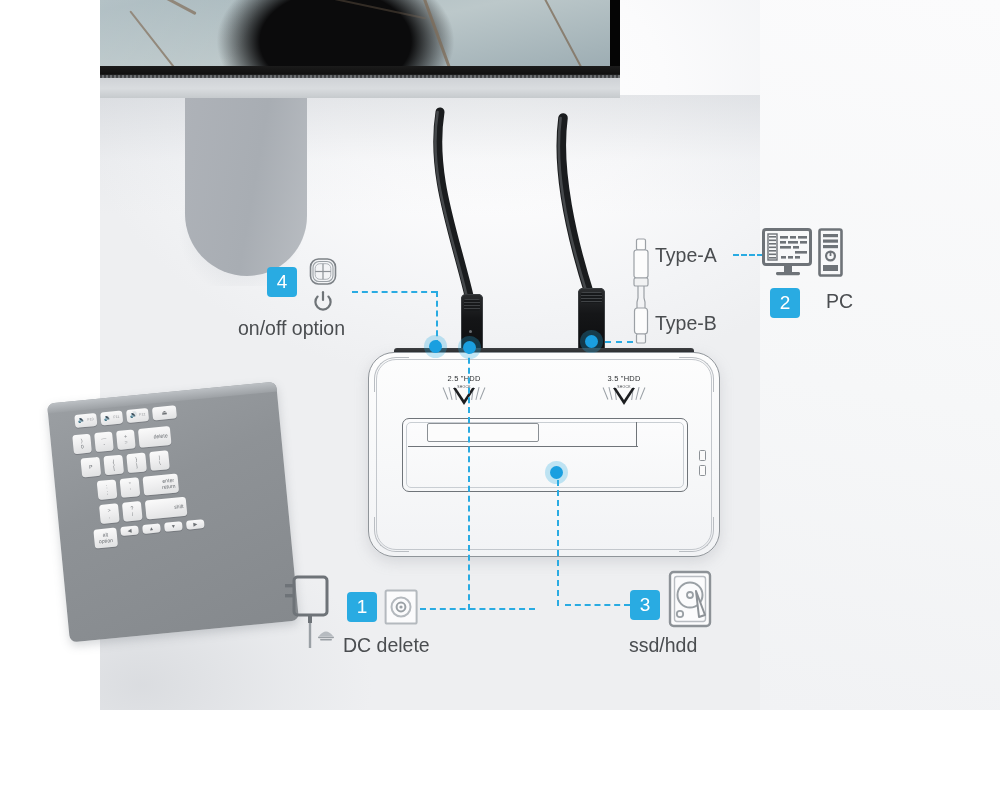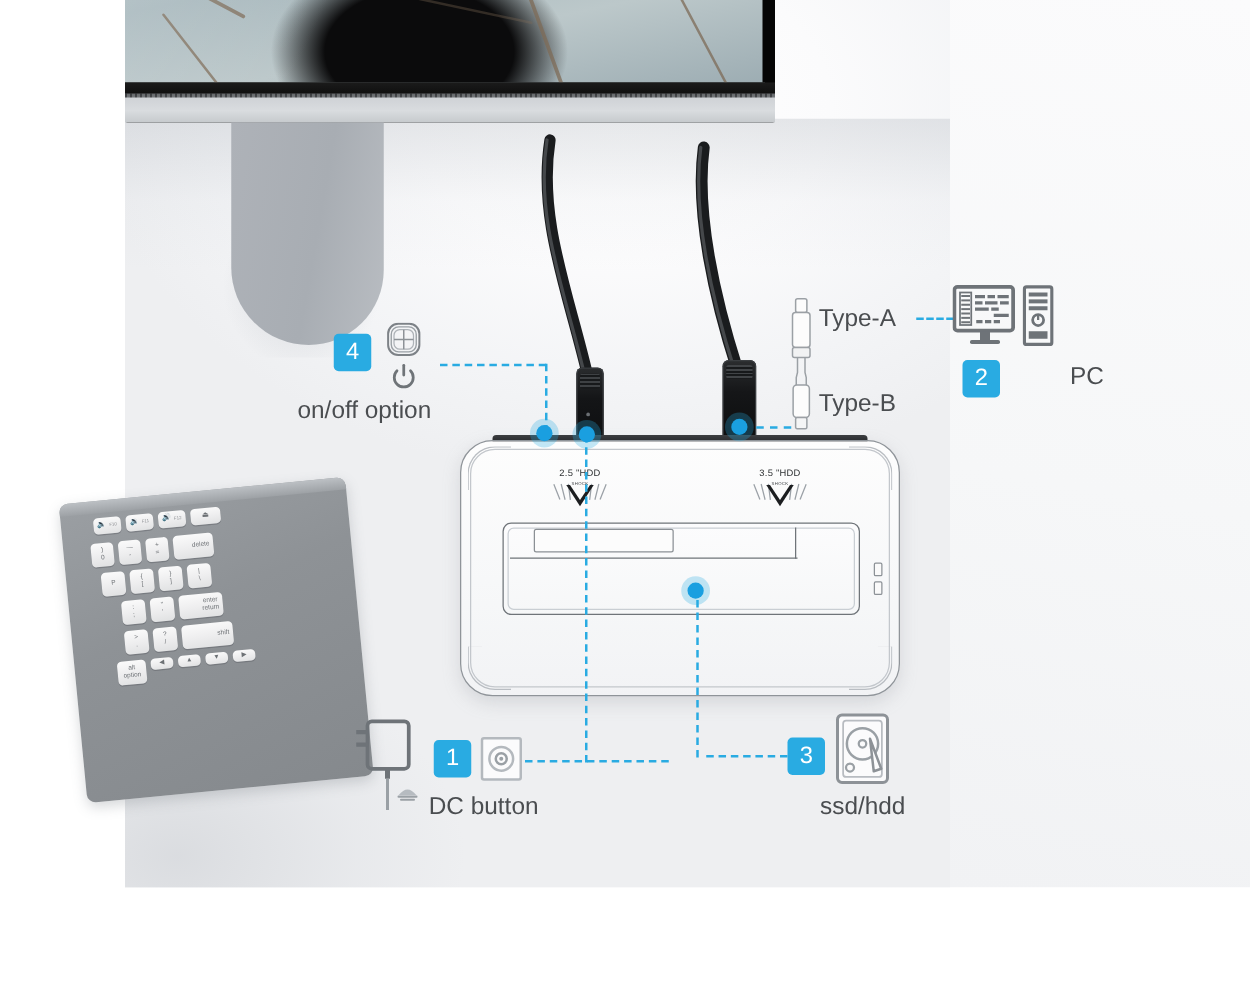--- a/index.html
+++ b/index.html
@@ -447,21 +447,21 @@
       <rect x="1.5" y="1.5" width="22" height="46" rx="1.8" fill="none" stroke="#6e7378" stroke-width="2.6"></rect>
       <rect x="5" y="6" width="15" height="3.2" fill="#6e7378"></rect>
       <rect x="5" y="11.5" width="15" height="3.2" fill="#6e7378"></rect>
       <rect x="5" y="17" width="15" height="3.2" fill="#6e7378"></rect>
       <circle cx="12.5" cy="28" r="4.4" fill="none" stroke="#6e7378" stroke-width="2.2"></circle>
       <rect x="11.6" y="24" width="1.8" height="4" fill="#6e7378"></rect>
       <rect x="5" y="37" width="15" height="6" fill="#6e7378"></rect>
     </svg>
   </div>
   <div class="badge" style="left:770px;top:288px;">2</div>
-  <div class="cap" style="left:856px;top:290px;">PC</div>
+  <div class="cap" style="left:826px;top:290px;">PC</div>
 
   <div class="ico" style="left:284px;top:572px;width:50px;height:80px;">
     <svg width="50" height="80" viewBox="0 0 50 80">
       <rect x="10" y="5" width="33" height="38" rx="3.5" fill="none" stroke="#6e7378" stroke-width="3"></rect>
       <rect x="1" y="12" width="10" height="3.4" fill="#6e7378"></rect>
       <rect x="1" y="22" width="10" height="3.4" fill="#6e7378"></rect>
       <rect x="24" y="43" width="4" height="8" fill="#6e7378"></rect>
       <path d="M26 51 L26 76" stroke="#9aa0a5" stroke-width="2.4" fill="none"></path>
     </svg>
   </div>
@@ -474,28 +474,28 @@
   </div>
   <div class="badge" style="left:347px;top:592px;">1</div>
   <div class="ico" style="left:384px;top:589px;width:35px;height:37px;">
     <svg width="35" height="37" viewBox="0 0 35 37">
       <rect x="1.6" y="1.6" width="31" height="33" rx="1.6" fill="#fbfbfc" stroke="#b4b9be" stroke-width="2"></rect>
       <circle cx="17" cy="18" r="9.5" fill="none" stroke="#b4b9be" stroke-width="2"></circle>
       <circle cx="17" cy="18" r="4.4" fill="none" stroke="#9aa0a5" stroke-width="2"></circle>
       <circle cx="17" cy="18" r="1.6" fill="#9aa0a5"></circle>
     </svg>
   </div>
-  <div class="cap" style="left:343px;top:634px;">DC button</div>
+  <div class="cap" style="left:343px;top:634px;">DC delete</div>
 
   <div class="badge" style="left:630px;top:590px;">3</div>
   <div class="ico" style="left:668px;top:570px;width:44px;height:58px;">
     <svg width="44" height="58" viewBox="0 0 44 58">
       <rect x="2" y="2" width="40" height="54" rx="3.6" fill="#fbfbfc" stroke="#8d9297" stroke-width="2.4"></rect>
       <rect x="6.5" y="6.5" width="31" height="45" rx="2.4" fill="none" stroke="#b8bcc1" stroke-width="1.4"></rect>
       <circle cx="22" cy="25" r="12.5" fill="none" stroke="#9aa0a5" stroke-width="2"></circle>
       <circle cx="22" cy="25" r="3" fill="none" stroke="#9aa0a5" stroke-width="1.8"></circle>
       <circle cx="12" cy="44" r="3.2" fill="none" stroke="#9aa0a5" stroke-width="1.8"></circle>
       <path d="M28 21 L37 45 L31 47 Z" fill="#fbfbfc" stroke="#8d9297" stroke-width="2" stroke-linejoin="round"></path>
     </svg>
   </div>
-  <div class="cap" style="left:629px;top:634px;margin-left:27px;">ssd/hdd</div>
+  <div class="cap" style="left:629px;top:634px;">ssd/hdd</div>
 
 </div>
 
 </body></html>

